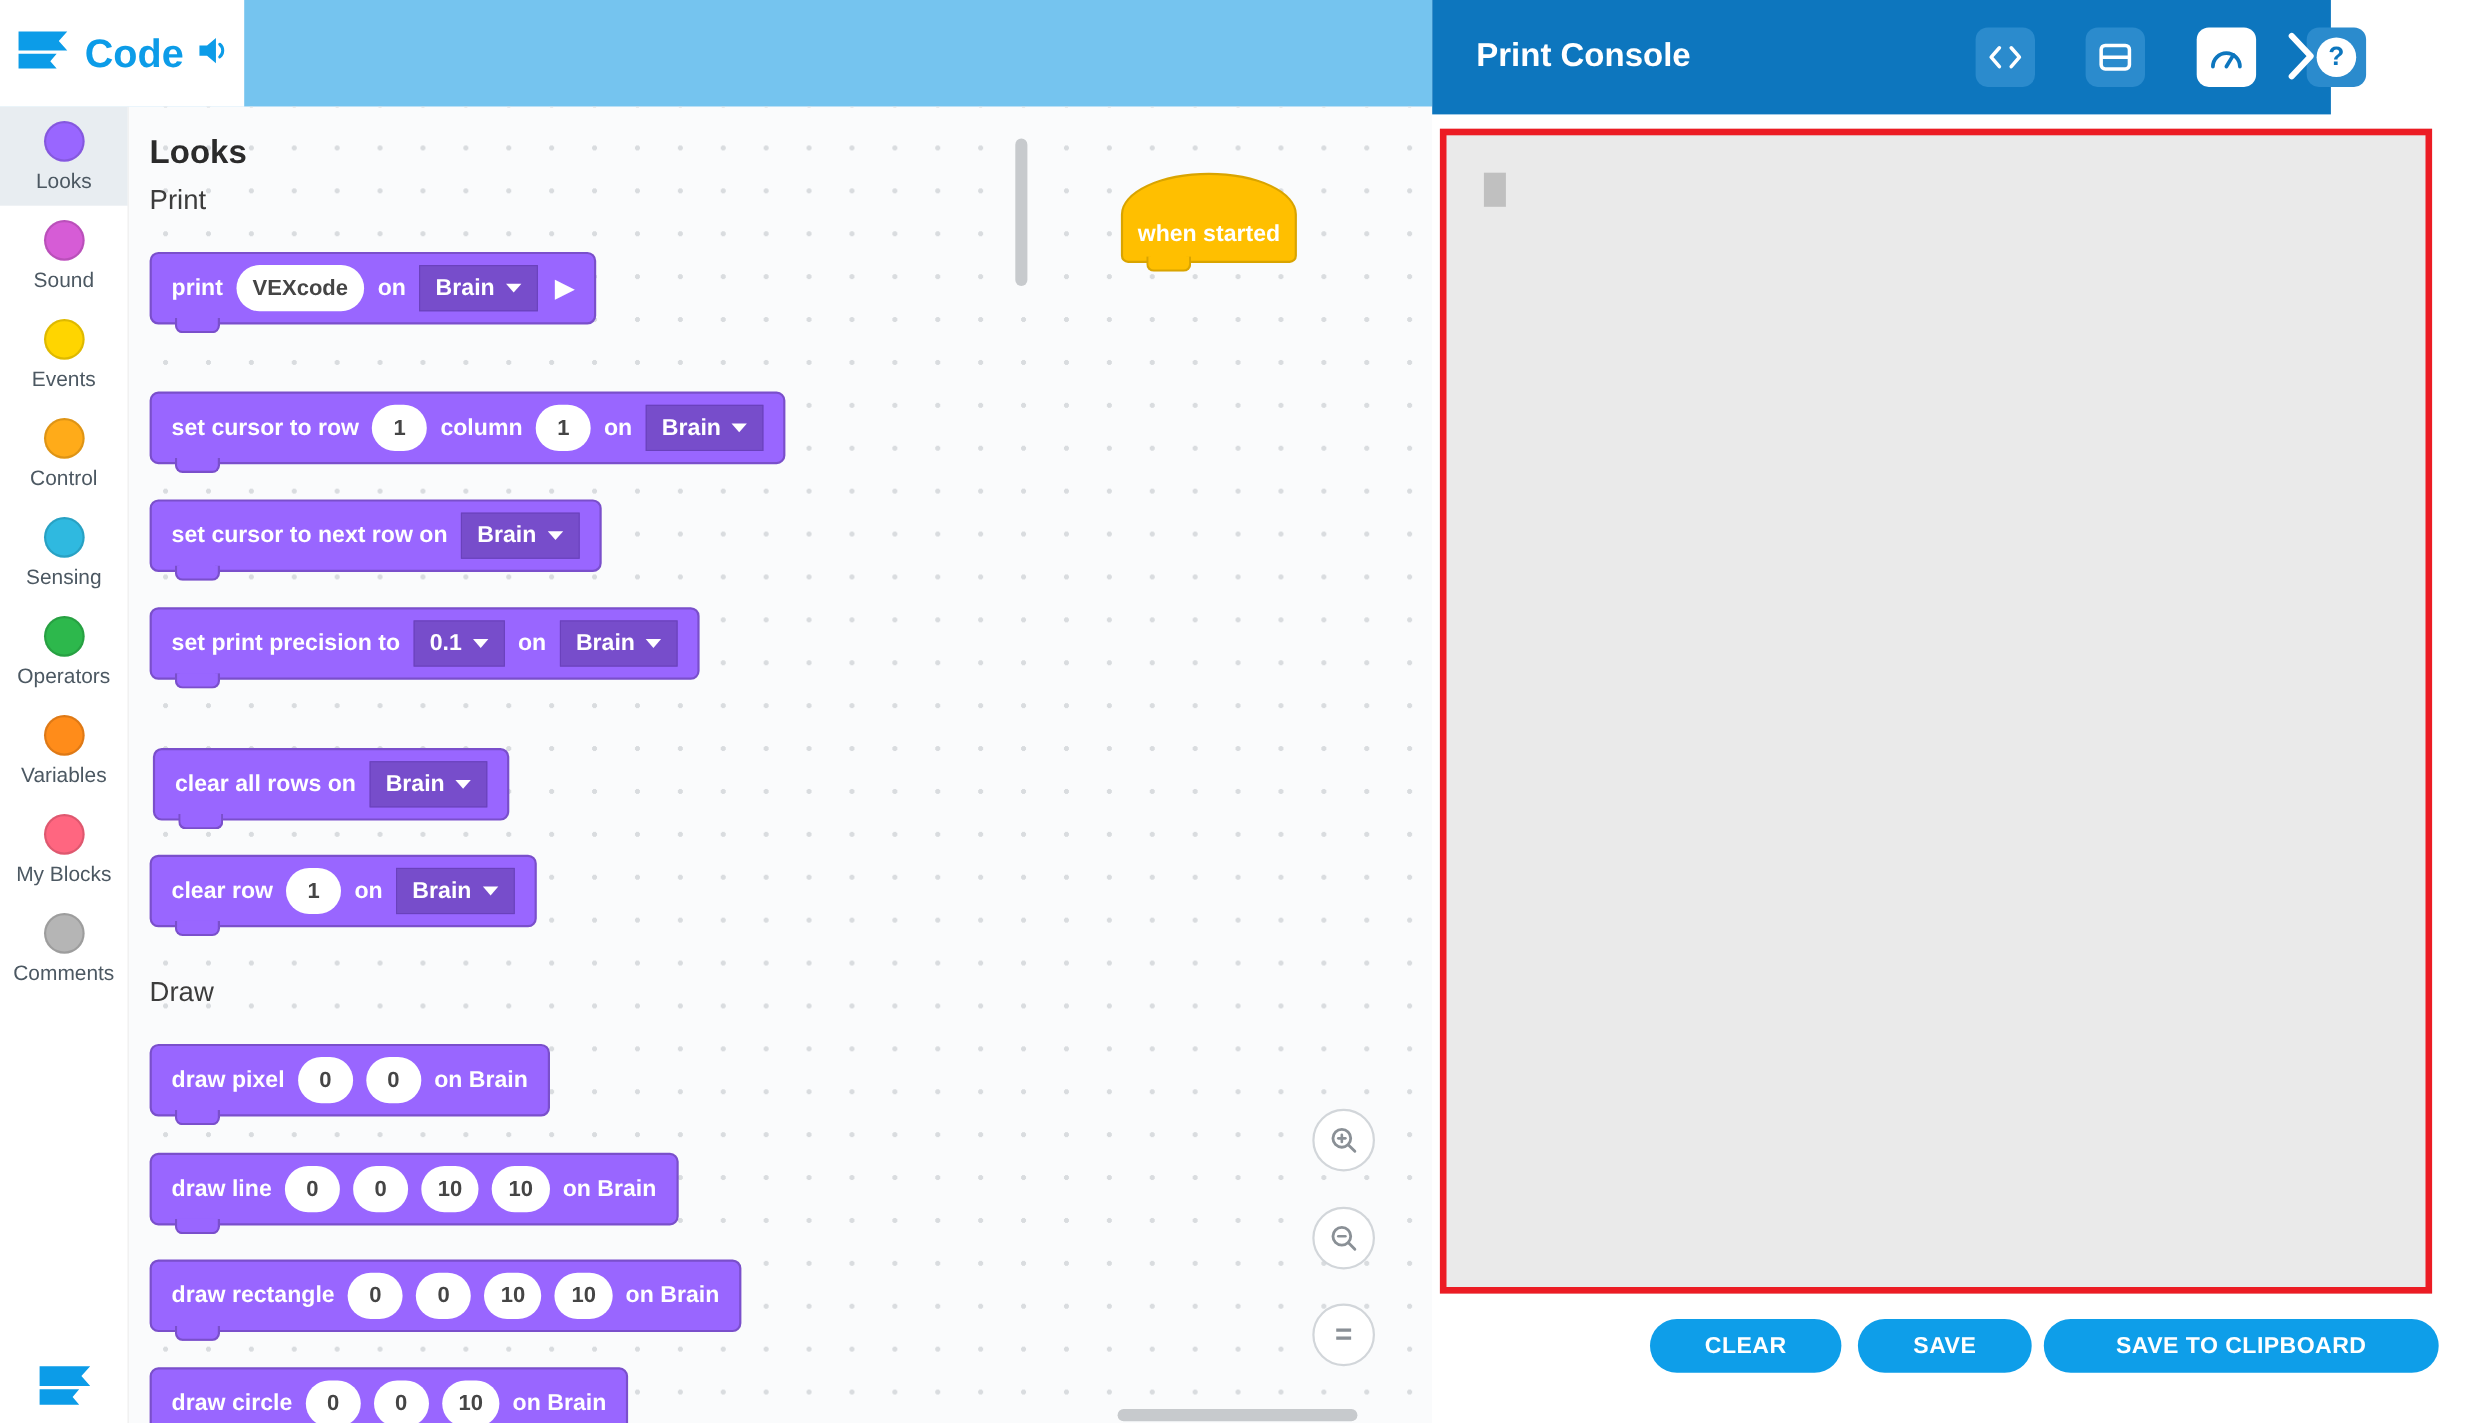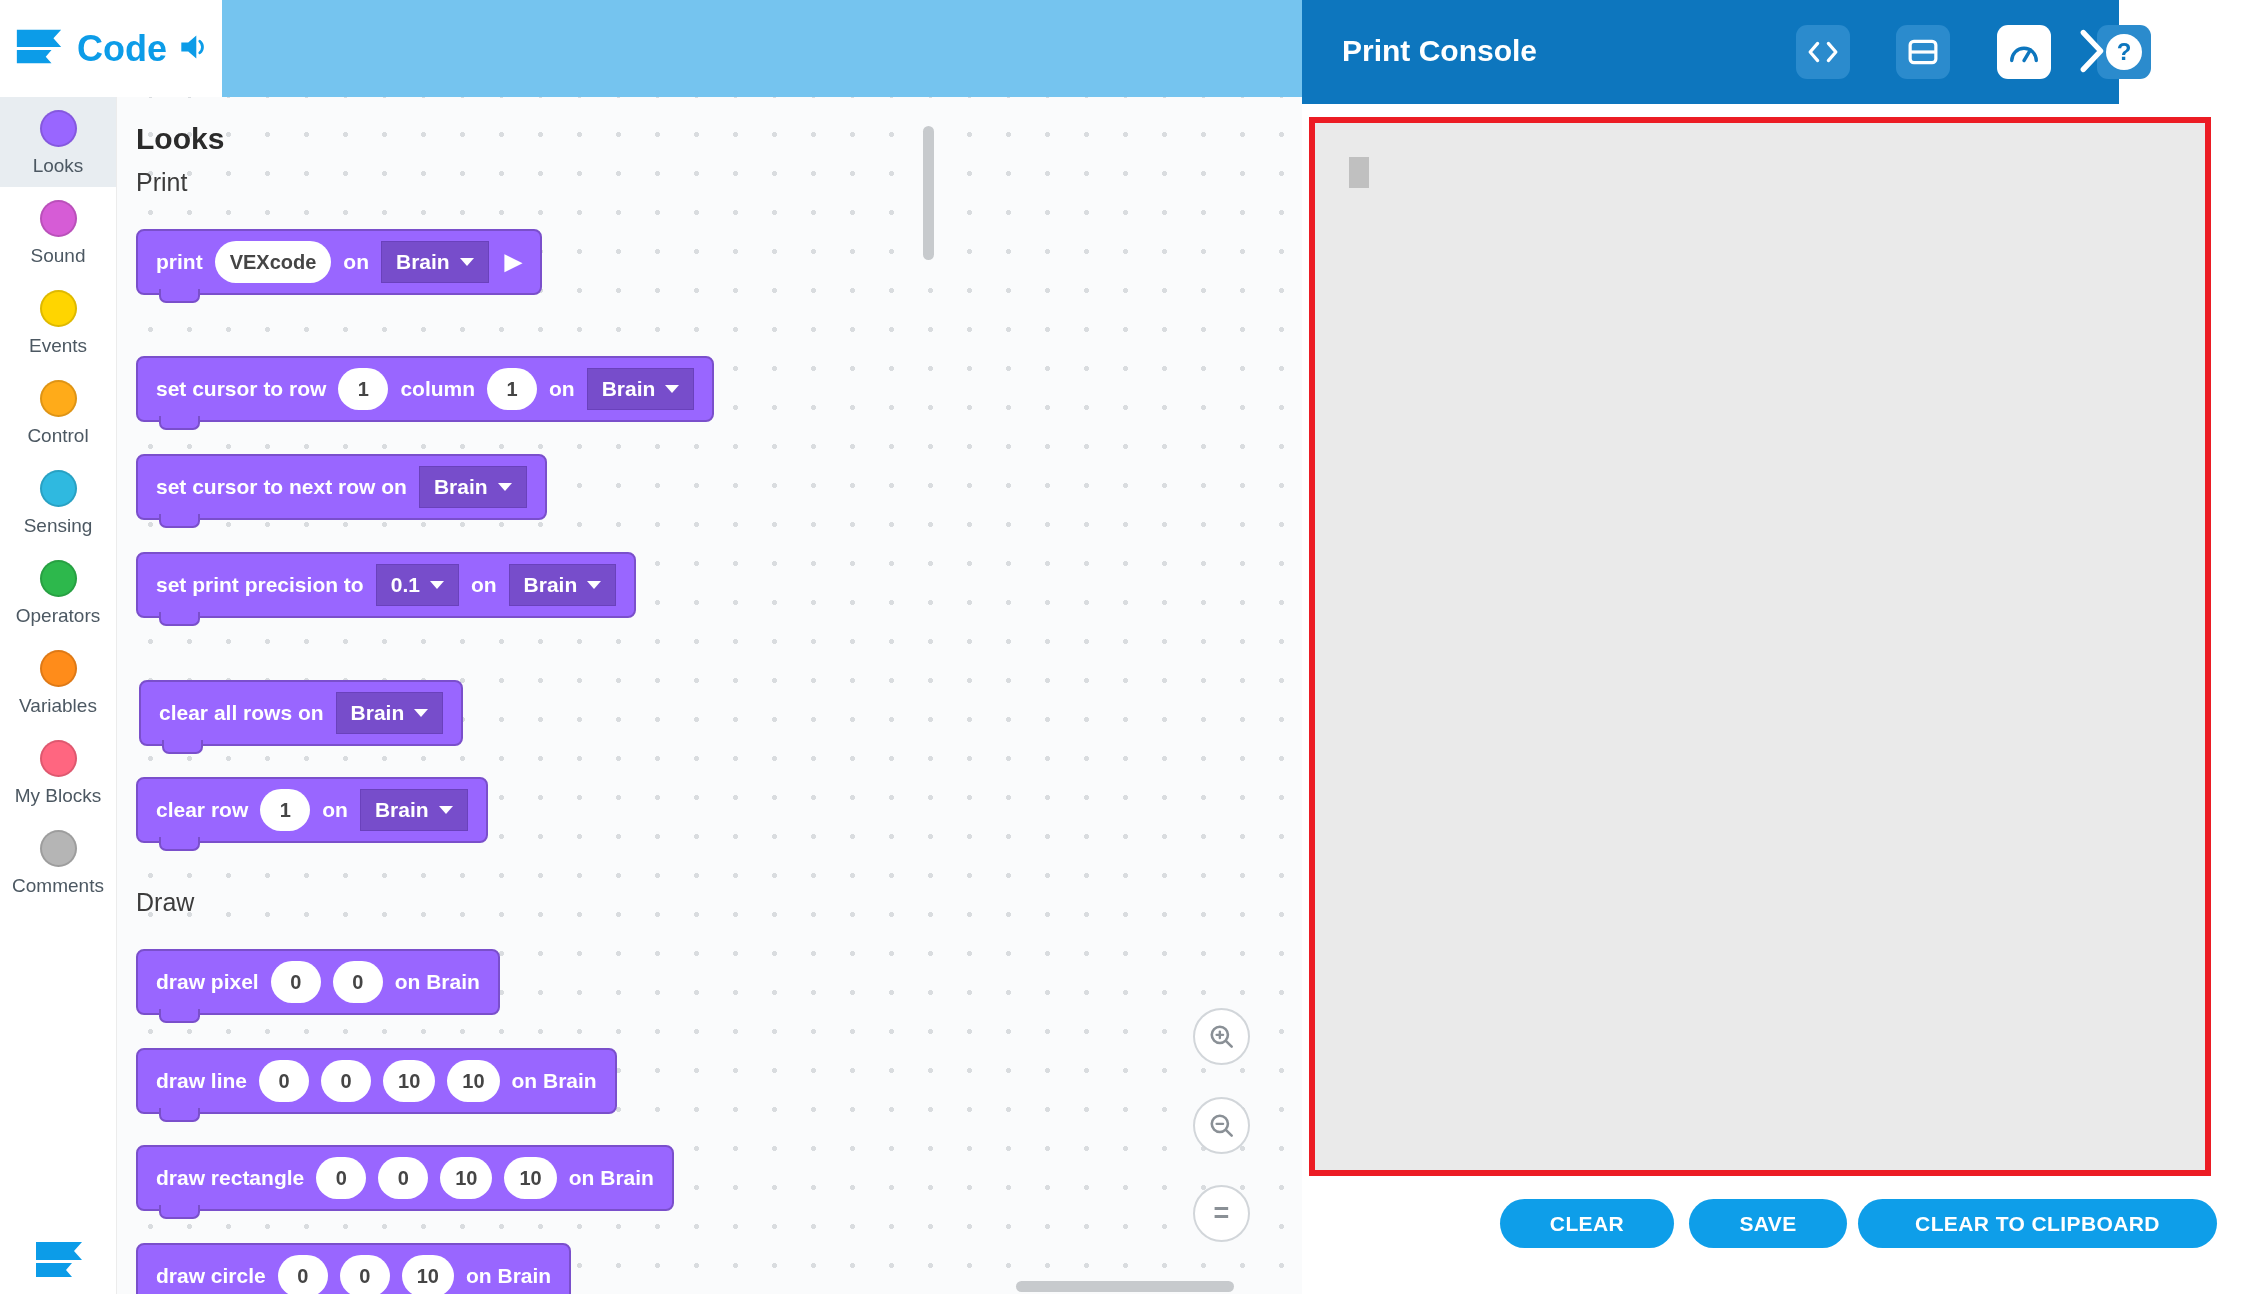--- a/index.html
+++ b/index.html
@@ -237,20 +237,23 @@
     </div>
 
     <div class="block" style="left:19px; top:1146px;">
       <span>draw circle</span>
       <span class="oval">0</span>
       <span class="oval">0</span>
       <span class="oval">10</span>
       <span>on Brain</span>
     </div>
 
+    <div class="hat">
+      <span>when started</span>
+    </div>
 
     <div class="vscroll"></div>
 
     <div class="hscroll"></div>
 
     <div class="zoom-btn" style="top:911px;">
       <svg width="28" height="28" viewBox="0 0 26 26">
         <circle cx="11" cy="11" r="7.5" stroke="#8A9096" stroke-width="2.4" fill="none"></circle>
         <line x1="16.8" y1="16.8" x2="22" y2="22" stroke="#8A9096" stroke-width="2.4" stroke-linecap="round"></line>
         <line x1="11" y1="8" x2="11" y2="14" stroke="#8A9096" stroke-width="2.2" stroke-linecap="round"></line>
@@ -301,16 +304,16 @@
         </svg>
       </div>
     </div>
 
     <div class="console-wrap">
       <div class="cursor-block"></div>
     </div>
 
     <button class="console-btn" id="btn-clear">CLEAR</button>
     <button class="console-btn" id="btn-save">SAVE</button>
-    <button class="console-btn" id="btn-copy">CLEAR TO CLIPBOARD</button>
+    <button class="console-btn" id="btn-copy">SAVE TO CLIPBOARD</button>
   </div>
 
 </div>
 
 </body></html>

